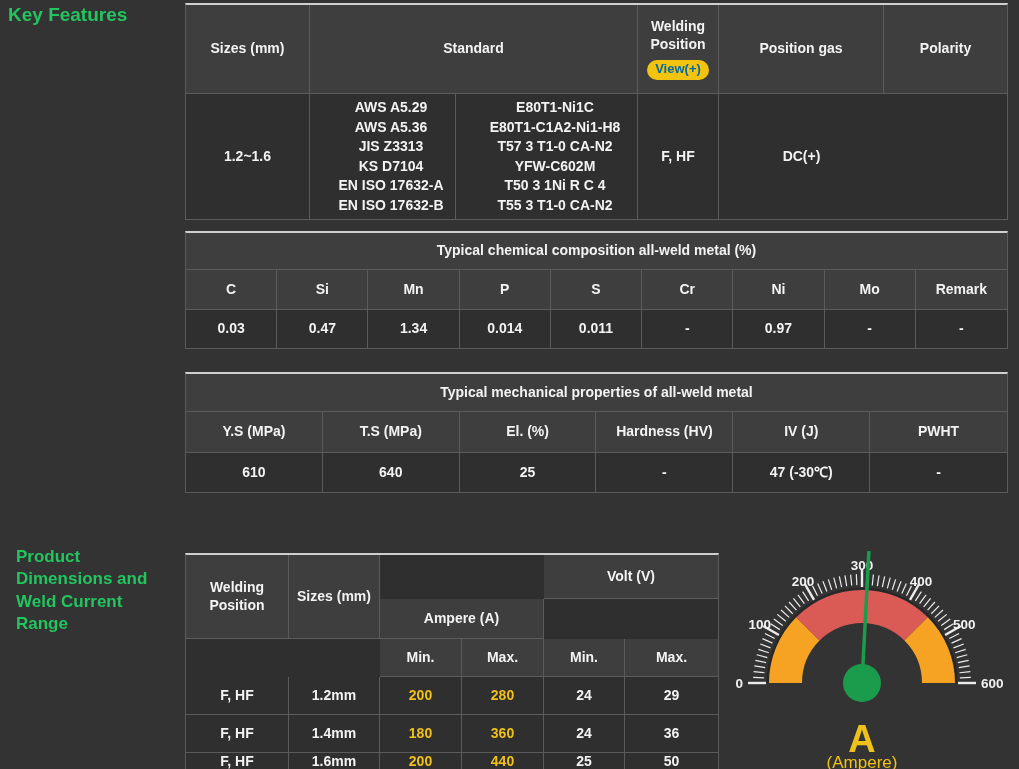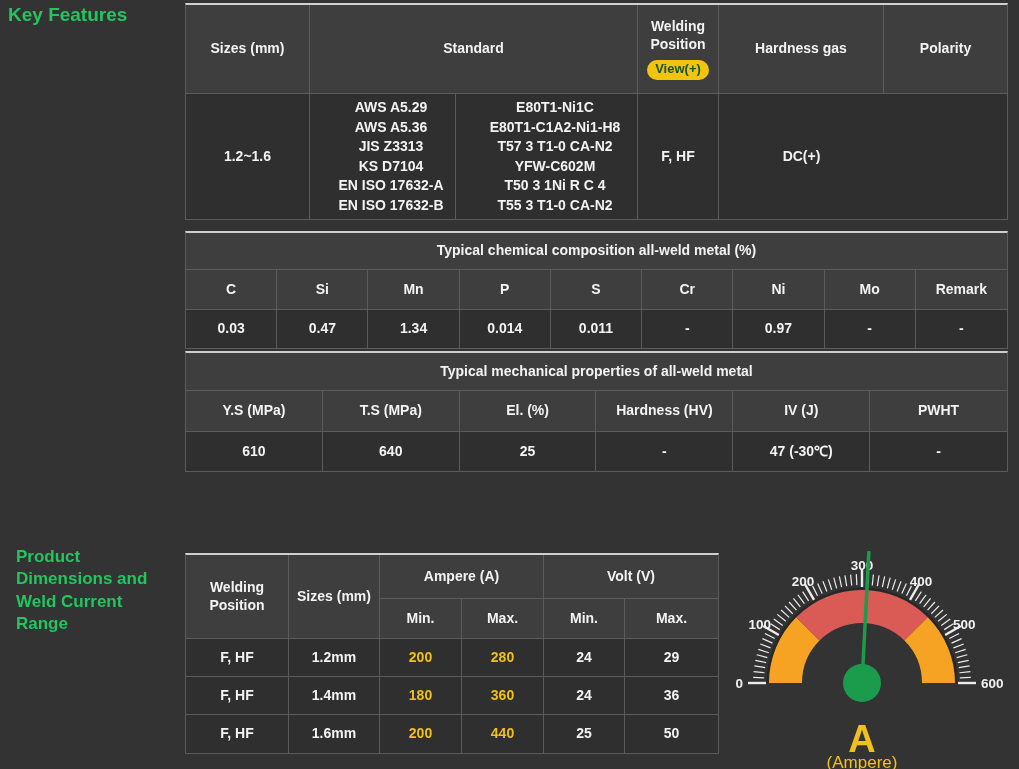--- a/index.html
+++ b/index.html
@@ -22,26 +22,26 @@
     border-right:1px solid #5b5b5b;border-bottom:1px solid #5b5b5b;
     background:#2f2f2f;line-height:1.25;
   }
   .head{background:#3e3e3e;}
   .no-r{border-right:none;}
   .no-b{border-bottom:none;}
 
   #tableA{left:185px;top:3px;width:821px;grid-template-columns:124px 146px 182px 81px 165px 123px;grid-template-rows:89px 125px;}
   #tableA .std-list{align-items:center;padding-left:17px;text-align:left;line-height:19.5px;}
   .badge{
-    display:inline-block;margin-top:7px;background:#f2c40f;color:#14532d;
+    display:inline-block;margin-top:7px;background:#f2c40f;color:#0369a1;
     border-radius:10px;padding:1px 8px 2px;font-size:13px;font-weight:bold;cursor:pointer;
   }
 
   #tableB{left:185px;top:231px;width:821px;grid-template-columns:repeat(9,1fr);grid-template-rows:37px 40px 38px;}
-  #tableC{left:185px;top:351px;width:821px;grid-template-columns:repeat(6,1fr);grid-template-rows:38px 41px 39px;}
+  #tableC{left:185px;top:372px;width:821px;grid-template-columns:repeat(6,1fr);grid-template-rows:38px 41px 39px;}
   .title-row{grid-column:1/-1;}
 
   #tableD{left:185px;top:553px;width:532px;grid-template-columns:103px 91px 82px 82px 81px 93px;grid-template-rows:44px 40px 38px 38px 38px;}
   .span2r{grid-row:span 2;}
   .amp{color:#f0c11a;}
 
   #gauge{position:absolute;left:720px;top:551px;}
 </style>
 </head>
 <body>
@@ -49,21 +49,21 @@
 <div class="side-title" id="kf-title">Key Features</div>
 <div class="side-title" id="pd-title">Product Dimensions and Weld Current Range</div>
 
 <div class="tbl" id="tableA">
   <div class="c head">Sizes (mm)</div>
   <div class="c head" style="grid-column:2/4">Standard</div>
   <div class="c head">
     <span style="display:block;max-width:64px;">Welding Position</span>
     <span class="badge">View(+)</span>
   </div>
-  <div class="c head">Hardness gas</div>
+  <div class="c head">Position gas</div>
   <div class="c head no-r">Polarity</div>
 
   <div class="c no-b">1.2~1.6</div>
   <div class="c no-b std-list">
     <span>AWS A5.29</span>
     <span>AWS A5.36</span>
     <span>JIS Z3313</span>
     <span>KS D7104</span>
     <span>EN ISO 17632-A</span>
     <span>EN ISO 17632-B</span>
@@ -116,22 +116,22 @@
   <div class="c no-b">-</div>
   <div class="c no-b">47 (-30℃)</div>
   <div class="c no-b no-r">-</div>
 </div>
 
 <div class="tbl" id="tableD">
   <div class="c head span2r">
     <span style="display:block;max-width:70px;">Welding Position</span>
   </div>
   <div class="c head span2r">Sizes (mm)</div>
+  <div class="c head no-r" style="grid-column:5/7">Volt (V)</div>
   <div class="c head" style="grid-column:3/5">Ampere (A)</div>
-  <div class="c head no-r" style="grid-column:5/7">Volt (V)</div>
   <div class="c head" style="grid-column:3">Min.</div>
   <div class="c head">Max.</div>
   <div class="c head">Min.</div>
   <div class="c head no-r">Max.</div>
 
   <div class="c">F, HF</div>
   <div class="c">1.2mm</div>
   <div class="c amp">200</div>
   <div class="c amp">280</div>
   <div class="c">24</div>

